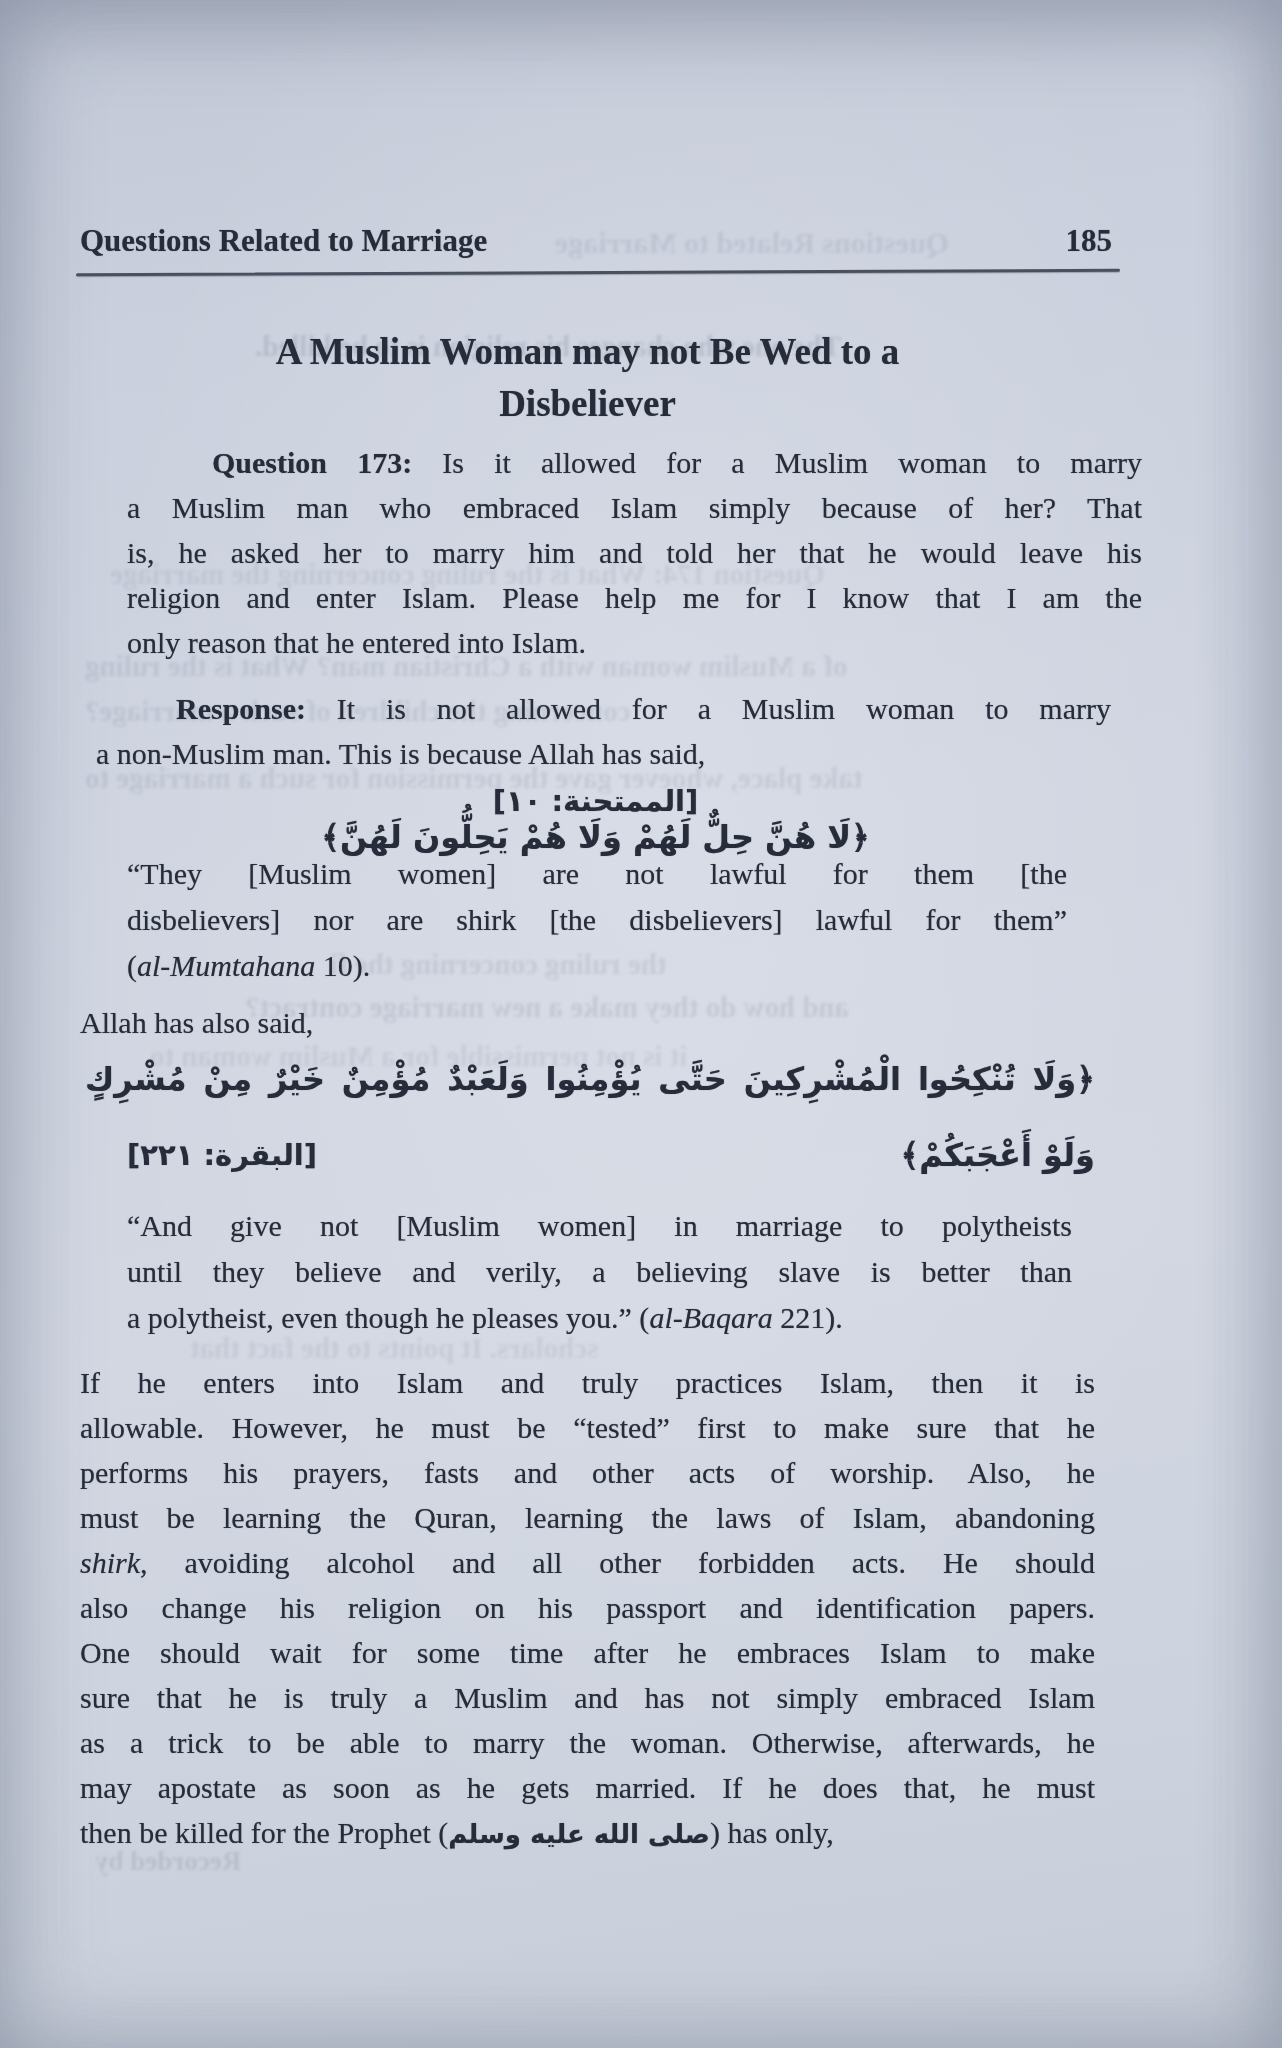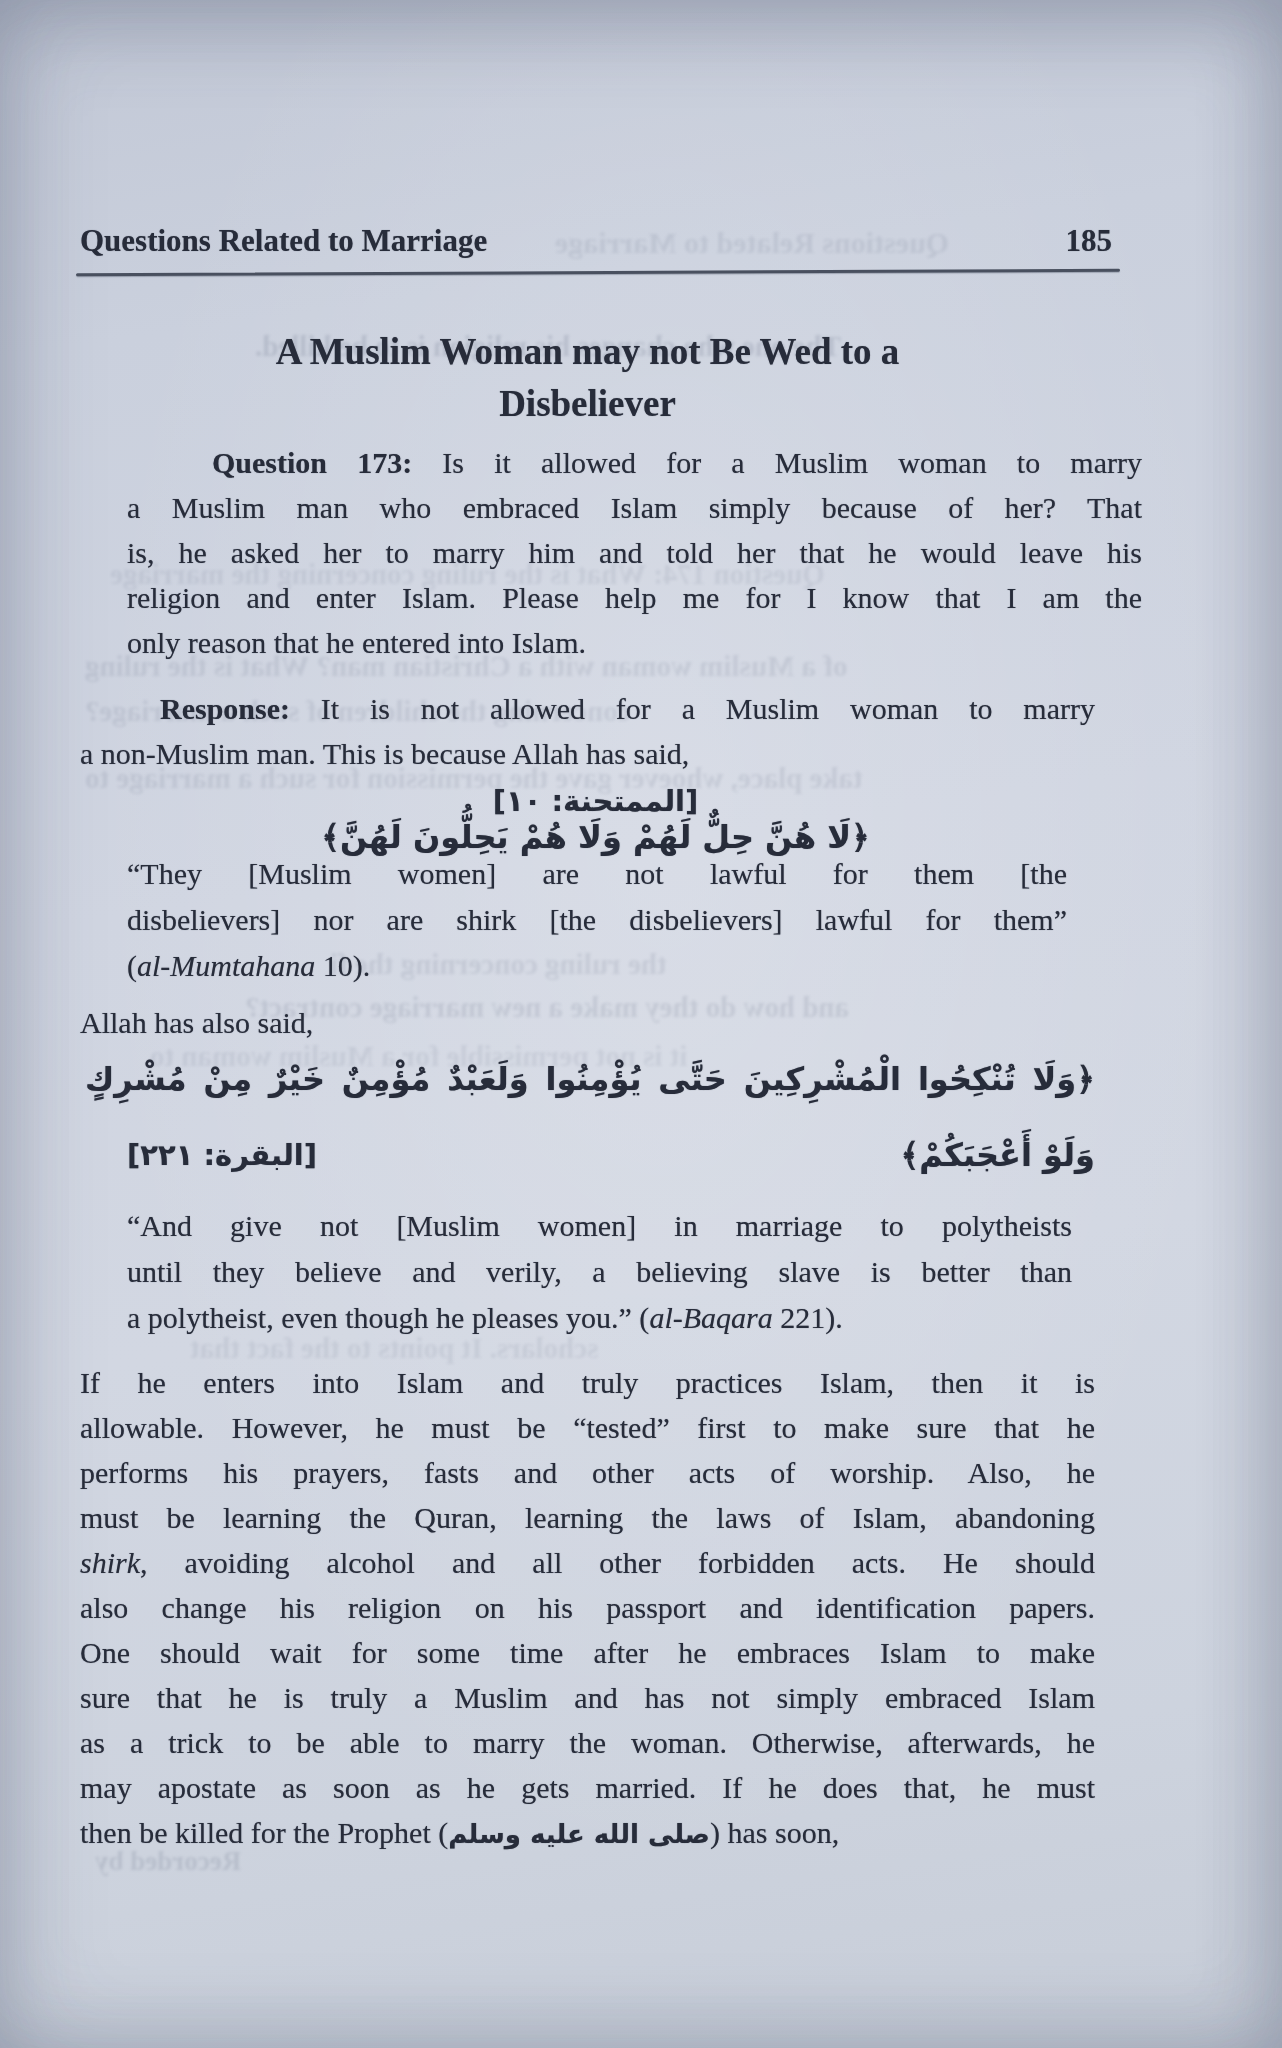--- a/index.html
+++ b/index.html
@@ -21,21 +21,21 @@
        font-weight:bold;font-size:31px;line-height:34px;}
   .rule{position:absolute;left:76px;top:271px;width:1044px;height:3px;background:#49505f;
         border-radius:2px;transform:rotate(-0.25deg);box-shadow:0 1px 1px rgba(70,78,95,.35);}
   .title{position:absolute;left:80px;top:326px;width:1015px;text-align:center;
          font-weight:bold;font-size:37px;line-height:52px;}
   .blk{position:absolute;font-size:30px;line-height:45px;}
   .blk .line{text-align:justify;}
   .blk .line:not(.last){text-align-last:justify;}
   .blk .line.last{text-align-last:left;}
   .q{top:440px;left:80px;width:1015px;margin-left:47px;}
-  .resp{top:686px;left:80px;width:1015px;}
+  .resp{top:686px;left:96px;width:1015px;}
   .t1{top:851px;left:127px;width:940px;line-height:46px;}
   .also{position:absolute;top:1006px;left:80px;font-size:30px;}
   .ar{font-family:"DejaVu Sans","Liberation Serif",sans-serif;direction:rtl;unicode-bidi:isolate;font-weight:700;}
   .v1{position:absolute;left:96px;top:784px;width:999px;display:flex;justify-content:space-between;align-items:center;flex-direction:column;}
   .v1 .cite{font-size:29px;}
   .v1 .vtext{font-size:32px;}
   .v2l1{position:absolute;left:85px;top:1060px;width:1010px;direction:rtl;font-size:32px;
         text-align:justify;text-align-last:justify;}
   .v2l2{position:absolute;left:127px;top:1136px;width:968px;display:flex;justify-content:space-between;align-items:center;}
   .v2l2 .cite{font-size:29px;}
@@ -121,16 +121,16 @@
       <div class="line"><span>If he enters into Islam and truly practices Islam, then it is</span></div>
       <div class="line"><span>allowable.  However, he must be “tested” first to make sure that he</span></div>
       <div class="line"><span>performs his prayers, fasts and other acts of worship.  Also, he</span></div>
       <div class="line"><span>must be learning the Quran, learning the laws of Islam, abandoning</span></div>
       <div class="line"><span class="it">shirk</span><span>, avoiding alcohol and all other forbidden acts.  He should</span></div>
       <div class="line"><span>also change his religion on his passport and identification papers.</span></div>
       <div class="line"><span>One should wait for some time after he embraces Islam to make</span></div>
       <div class="line"><span>sure that he is truly a Muslim and has not simply embraced Islam</span></div>
       <div class="line"><span>as a trick to be able to marry the woman.  Otherwise, afterwards, he</span></div>
       <div class="line"><span>may apostate as soon as he gets married.  If he does that, he must</span></div>
-      <div class="line last"><span>then be killed for the Prophet (</span><span class="inline-ar">صلى الله عليه وسلم</span><span>) has soon,</span></div>
+      <div class="line last"><span>then be killed for the Prophet (</span><span class="inline-ar">صلى الله عليه وسلم</span><span>) has only,</span></div>
     </div>
 
 </div>
 
 </body></html>

